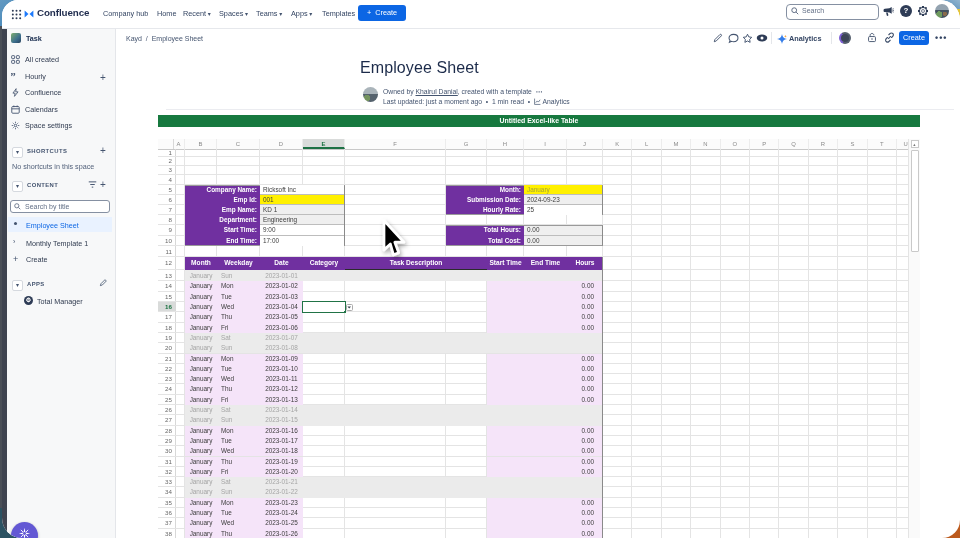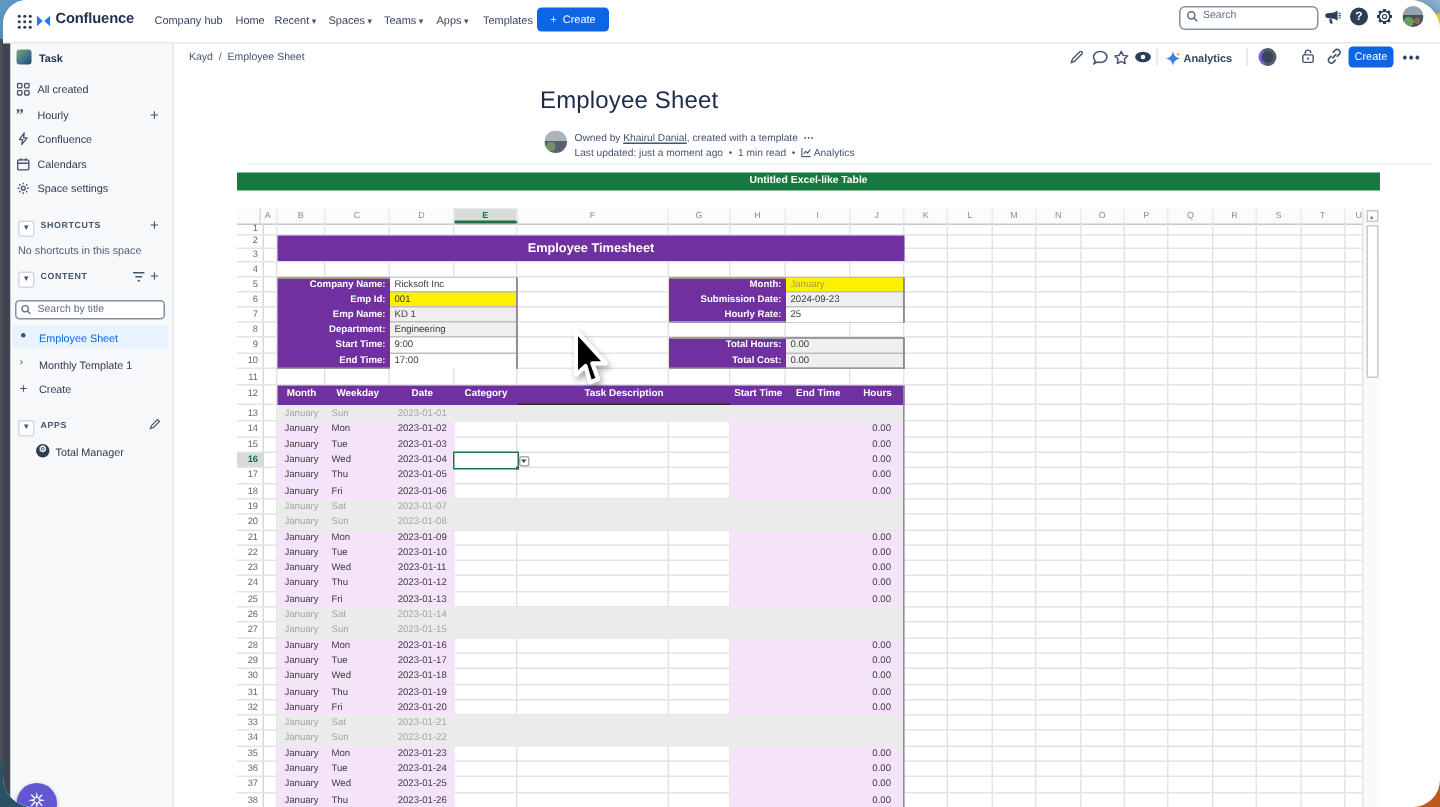--- a/index.html
+++ b/index.html
@@ -316,21 +316,20 @@
 <div style="position:absolute;left:156px;top:434.90px;width:750px;height:1px;background:#E4E4E4;"></div>
 <div style="position:absolute;left:156px;top:445.20px;width:750px;height:1px;background:#E4E4E4;"></div>
 <div style="position:absolute;left:156px;top:455.50px;width:750px;height:1px;background:#E4E4E4;"></div>
 <div style="position:absolute;left:156px;top:465.80px;width:750px;height:1px;background:#E4E4E4;"></div>
 <div style="position:absolute;left:156px;top:476.10px;width:750px;height:1px;background:#E4E4E4;"></div>
 <div style="position:absolute;left:156px;top:486.40px;width:750px;height:1px;background:#E4E4E4;"></div>
 <div style="position:absolute;left:156px;top:496.70px;width:750px;height:1px;background:#E4E4E4;"></div>
 <div style="position:absolute;left:156px;top:507.00px;width:750px;height:1px;background:#E4E4E4;"></div>
 <div style="position:absolute;left:156px;top:517.30px;width:750px;height:1px;background:#E4E4E4;"></div>
 <div style="position:absolute;left:156px;top:527.60px;width:750px;height:1px;background:#E4E4E4;"></div>
-<div style="position:absolute;left:183px;top:156.70px;width:418px;height:17.80px;background:#7030A0;color:#fff;font-size:8.5px;font-weight:700;text-align:center;line-height:17.80px;">Employee Timesheet</div>
 <div style="position:absolute;left:183px;top:184.60px;width:160px;height:61.20px;background:#7030A0;border-top:1px solid #9a9a9a;border-bottom:1px solid #9a9a9a;border-right:1px solid #8a8a8a;box-sizing:border-box;"></div>
 <div style="position:absolute;left:258px;top:185.60px;width:84px;height:59.20px;background:#fff;"></div>
 <div style="position:absolute;left:183px;top:184.60px;width:72px;height:10.20px;color:#fff;font-size:6.4px;font-weight:700;text-align:right;line-height:10.20px;">Company Name:</div>
 <div style="position:absolute;left:258px;top:184.60px;width:84px;height:10.20px;background:#fff;color:#3C3C3C;font-size:6.4px;line-height:10.20px;padding-left:3px;box-sizing:border-box;">Ricksoft Inc</div>
 <div style="position:absolute;left:183px;top:194.80px;width:72px;height:10.20px;color:#fff;font-size:6.4px;font-weight:700;text-align:right;line-height:10.20px;">Emp Id:</div>
 <div style="position:absolute;left:258px;top:194.80px;width:84px;height:10.20px;background:#FFF000;box-shadow:0 -1px 0 #BDBDBD;color:#3C3C3C;font-size:6.4px;line-height:10.20px;padding-left:3px;box-sizing:border-box;">001</div>
 <div style="position:absolute;left:183px;top:205.00px;width:72px;height:10.20px;color:#fff;font-size:6.4px;font-weight:700;text-align:right;line-height:10.20px;">Emp Name:</div>
 <div style="position:absolute;left:258px;top:205.00px;width:84px;height:10.20px;background:#EFEFEF;box-shadow:0 -1px 0 #BDBDBD;color:#3C3C3C;font-size:6.4px;line-height:10.20px;padding-left:3px;box-sizing:border-box;">KD 1</div>
 <div style="position:absolute;left:183px;top:215.20px;width:72px;height:10.20px;color:#fff;font-size:6.4px;font-weight:700;text-align:right;line-height:10.20px;">Department:</div>
 <div style="position:absolute;left:258px;top:215.20px;width:84px;height:10.20px;background:#EFEFEF;box-shadow:0 -1px 0 #BDBDBD;color:#3C3C3C;font-size:6.4px;line-height:10.20px;padding-left:3px;box-sizing:border-box;">Engineering</div>

